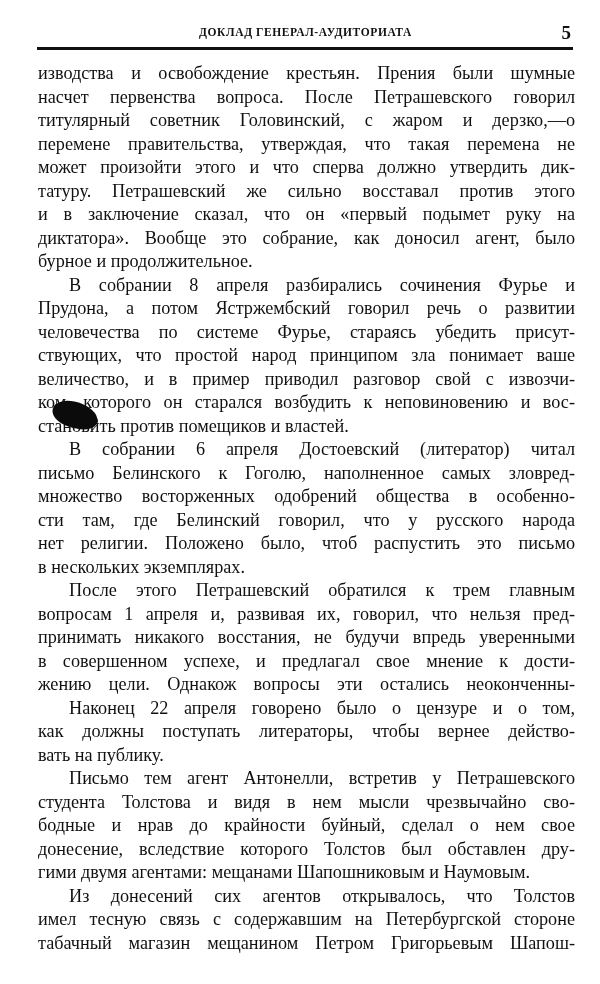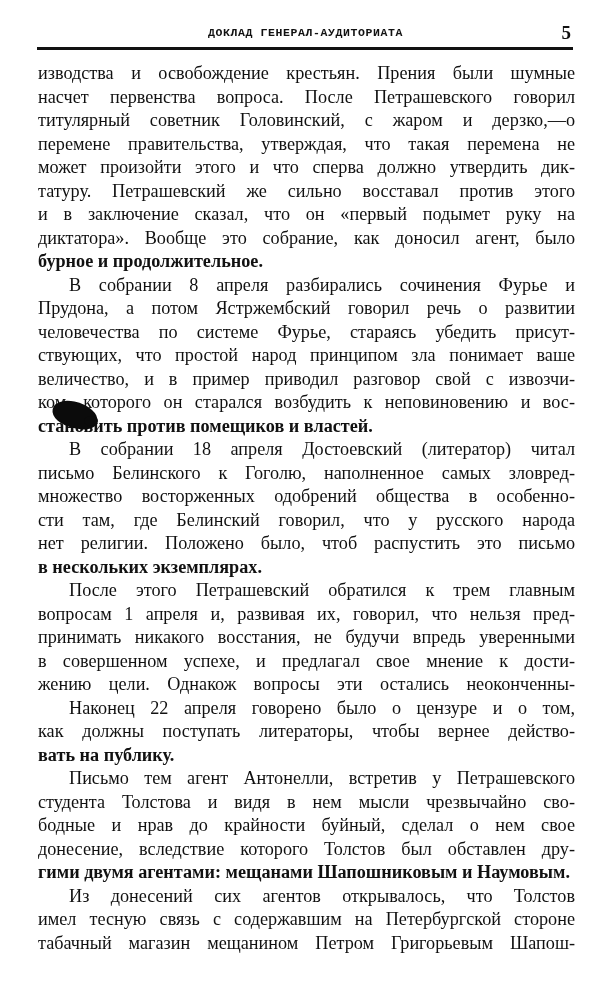--- a/index.html
+++ b/index.html
@@ -1,28 +1,28 @@
 <!DOCTYPE html>
 <html><head>
 <meta charset="utf-8">
 <style>
   html, body { margin:0; padding:0; background:#fff; }
   body { width:600px; height:984px; position:relative; overflow:hidden; color:#111;
          font-family:"Liberation Serif", "DejaVu Serif", serif; }
   .running-head { position:absolute; top:22px; left:38px; width:535px; height:22px; }
   .running-title { position:absolute; left:0; right:0; top:4px; text-align:center;
-         font-family:Liberation Mono, monospace; font-weight:bold;
+         font-family:Liberation Serif, serif; font-weight:bold;
          font-size:11.5px; letter-spacing:0.6px; }
   .page-number { position:absolute; right:2px; top:0; font-size:19px; font-weight:bold; }
   .rule { position:absolute; top:47px; left:37px; width:536px; height:3px; background:#111; }
   .body-text { position:absolute; top:62px; left:38px; width:537px; font-size:18.2px;
          line-height:23.5px; }
   .line { display:block; white-space:nowrap; text-align:justify; text-align-last:justify; height:23.5px; }
   .line.indent { padding-left:31px; }
-  .line.last { text-align-last:left;font-weight:bold; }
+  .line.last { text-align-last:left; }
   .blot { position:absolute; left:52px; top:402px; width:46px; height:26px; background:#0b0b0b;
           border-radius:45% 60% 40% 55%; transform:rotate(12deg); }
   .blot2 { position:absolute; left:84px; top:416px; width:14px; height:10px; background:#0b0b0b;
           border-radius:50%; }
 </style>
 </head>
 <body>
 
 <div class="running-head">
   <div class="running-title">ДОКЛАД ГЕНЕРАЛ-АУДИТОРИАТА</div>
@@ -40,21 +40,21 @@
     <span class="line">и в заключение сказал, что он «первый подымет руку на</span>
     <span class="line">диктатора». Вообще это собрание, как доносил агент, было</span>
     <span class="line last">бурное и продолжительное.</span>
     <span class="line indent">В собрании 8 апреля разбирались сочинения Фурье и</span>
     <span class="line">Прудона, а потом Ястржембский говорил речь о развитии</span>
     <span class="line">человечества по системе Фурье, стараясь убедить присут-</span>
     <span class="line">ствующих, что простой народ принципом зла понимает ваше</span>
     <span class="line">величество, и в пример приводил разговор свой с извозчи-</span>
     <span class="line">ком, которого он старался возбудить к неповиновению и вос-</span>
     <span class="line last">становить против помещиков и властей.</span>
-    <span class="line indent">В собрании 18 апреля Достоевский (литератор) читал</span>
+    <span class="line indent">В собрании 6 апреля Достоевский (литератор) читал</span>
     <span class="line">письмо Белинского к Гоголю, наполненное самых зловред-</span>
     <span class="line">множество восторженных одобрений общества в особенно-</span>
     <span class="line">сти там, где Белинский говорил, что у русского народа</span>
     <span class="line">нет религии. Положено было, чтоб распустить это письмо</span>
     <span class="line last">в нескольких экземплярах.</span>
     <span class="line indent">После этого Петрашевский обратился к трем главным</span>
     <span class="line">вопросам 1 апреля и, развивая их, говорил, что нельзя пред-</span>
     <span class="line">принимать никакого восстания, не будучи впредь уверенными</span>
     <span class="line">в совершенном успехе, и предлагал свое мнение к дости-</span>
     <span class="line">жению цели. Однакож вопросы эти остались неоконченны-</span>

